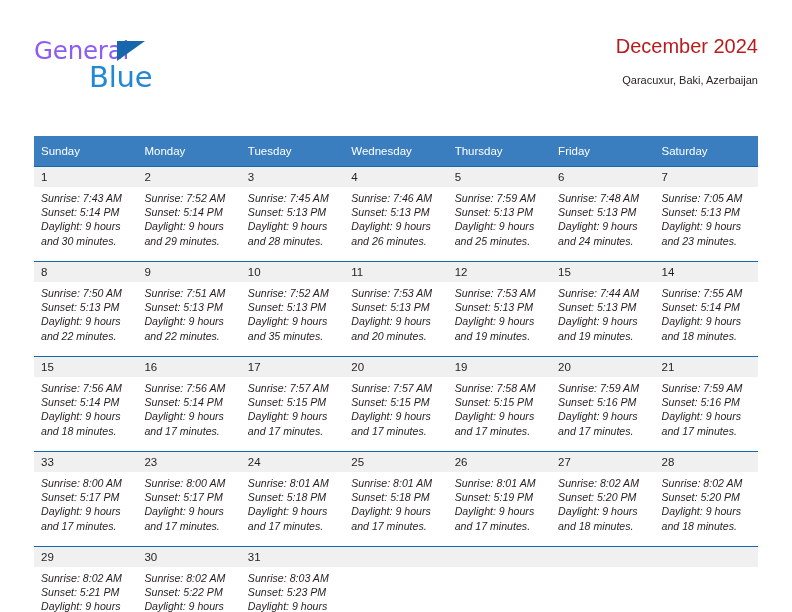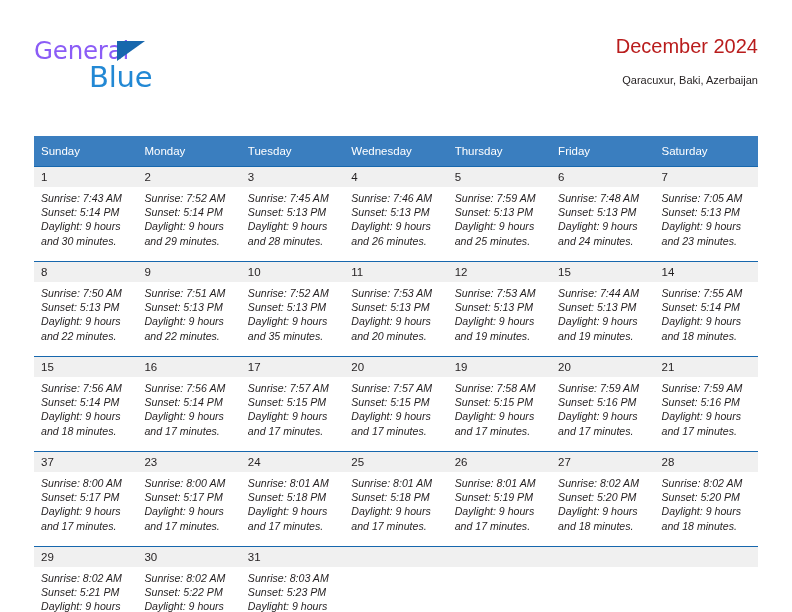--- a/index.html
+++ b/index.html
@@ -372,21 +372,21 @@
             <div class="detail">
               <div>Sunrise: 7:59 AM</div>
               <div>Sunset: 5:16 PM</div>
               <div>Daylight: 9 hours</div>
               <div>and 17 minutes.</div>
             </div>
           </td>
         </tr>
         <tr>
           <td>
-            <div class="daynum">37</div>
+            <div class="daynum">33</div>
             <div class="detail">
               <div>Sunrise: 8:00 AM</div>
               <div>Sunset: 5:17 PM</div>
               <div>Daylight: 9 hours</div>
               <div>and 17 minutes.</div>
             </div>
           </td>
           <td>
             <div class="daynum">23</div>
             <div class="detail">

